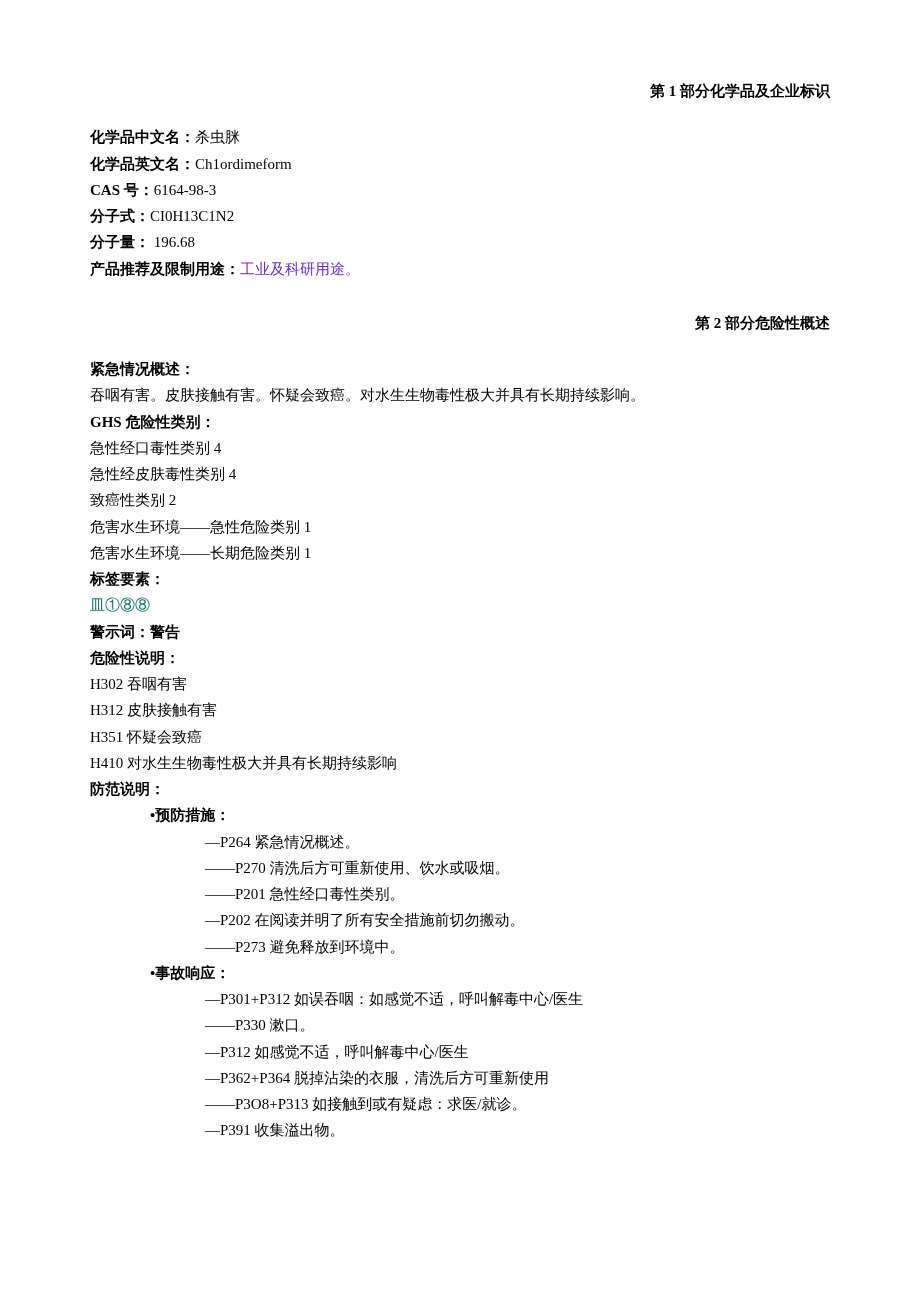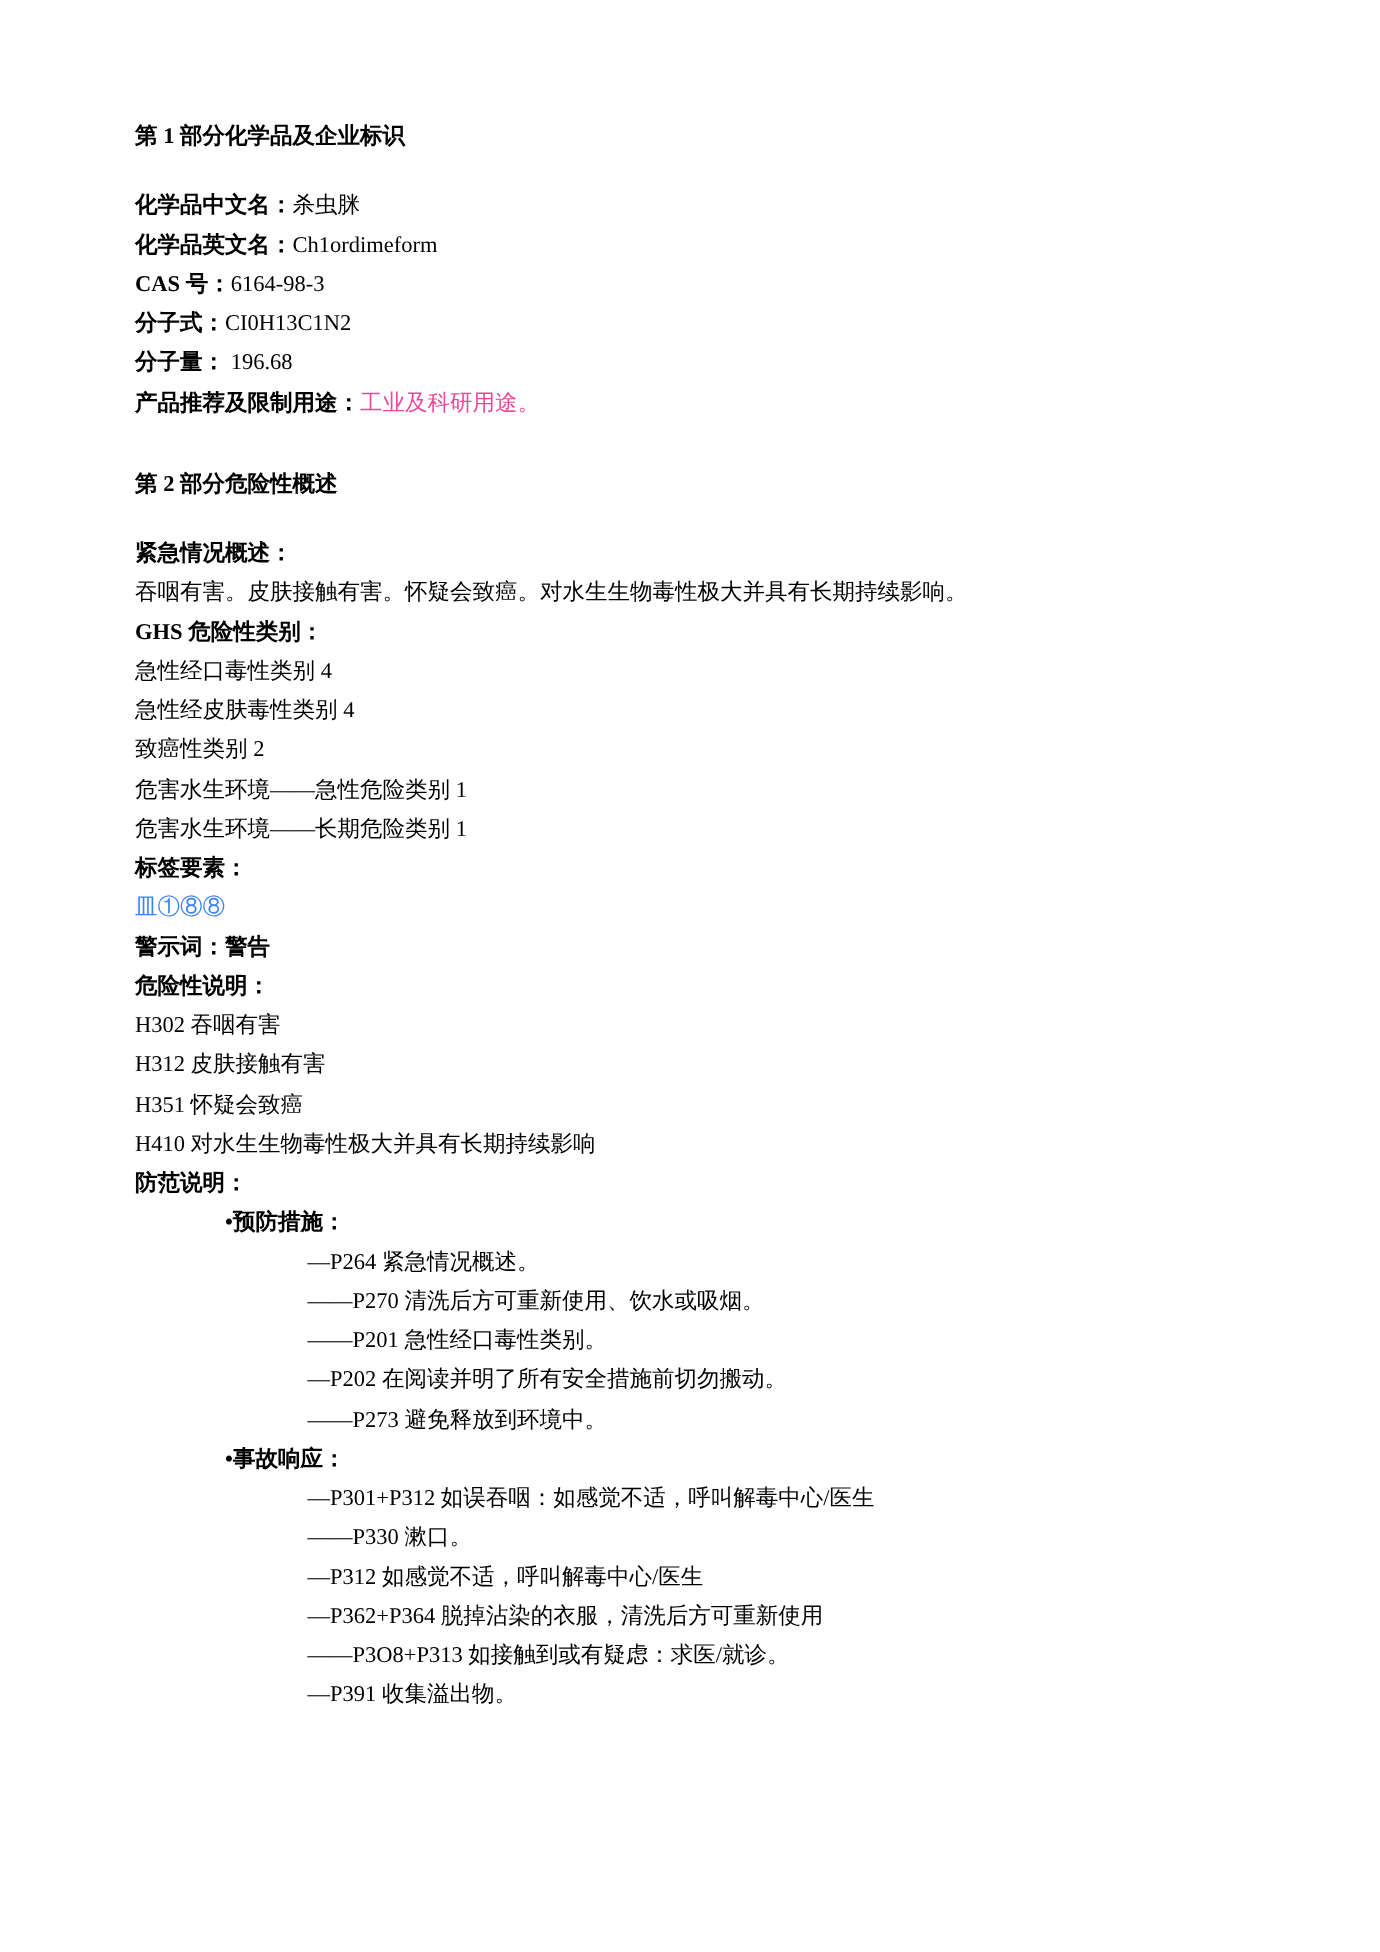--- a/index.html
+++ b/index.html
@@ -11,27 +11,27 @@
     color: #000;
   }
   .page {
     width: 920px;
     min-height: 1301px;
     box-sizing: border-box;
     padding: 70px 90px 40px 90px;
     line-height: 1.75;
   }
   .section-heading {
-    text-align: left;
+    text-align: right;
     font-weight: bold;
     margin: 8px 0 20px 0;
   }
   .bold { font-weight: bold; }
-  .gray { color: #ec4899; }
-  .red  { color: #3b82f6; }
+  .gray { color: #6d28d9; }
+  .red  { color: #0f766e; }
   .indent1 { padding-left: 60px; }
   .indent2 { padding-left: 115px; }
   .block-gap { height: 20px; }
 </style>
 </head>
 <body>
 
 <div class="page">
 
   <div class="section-heading">第 1 部分化学品及企业标识</div>

